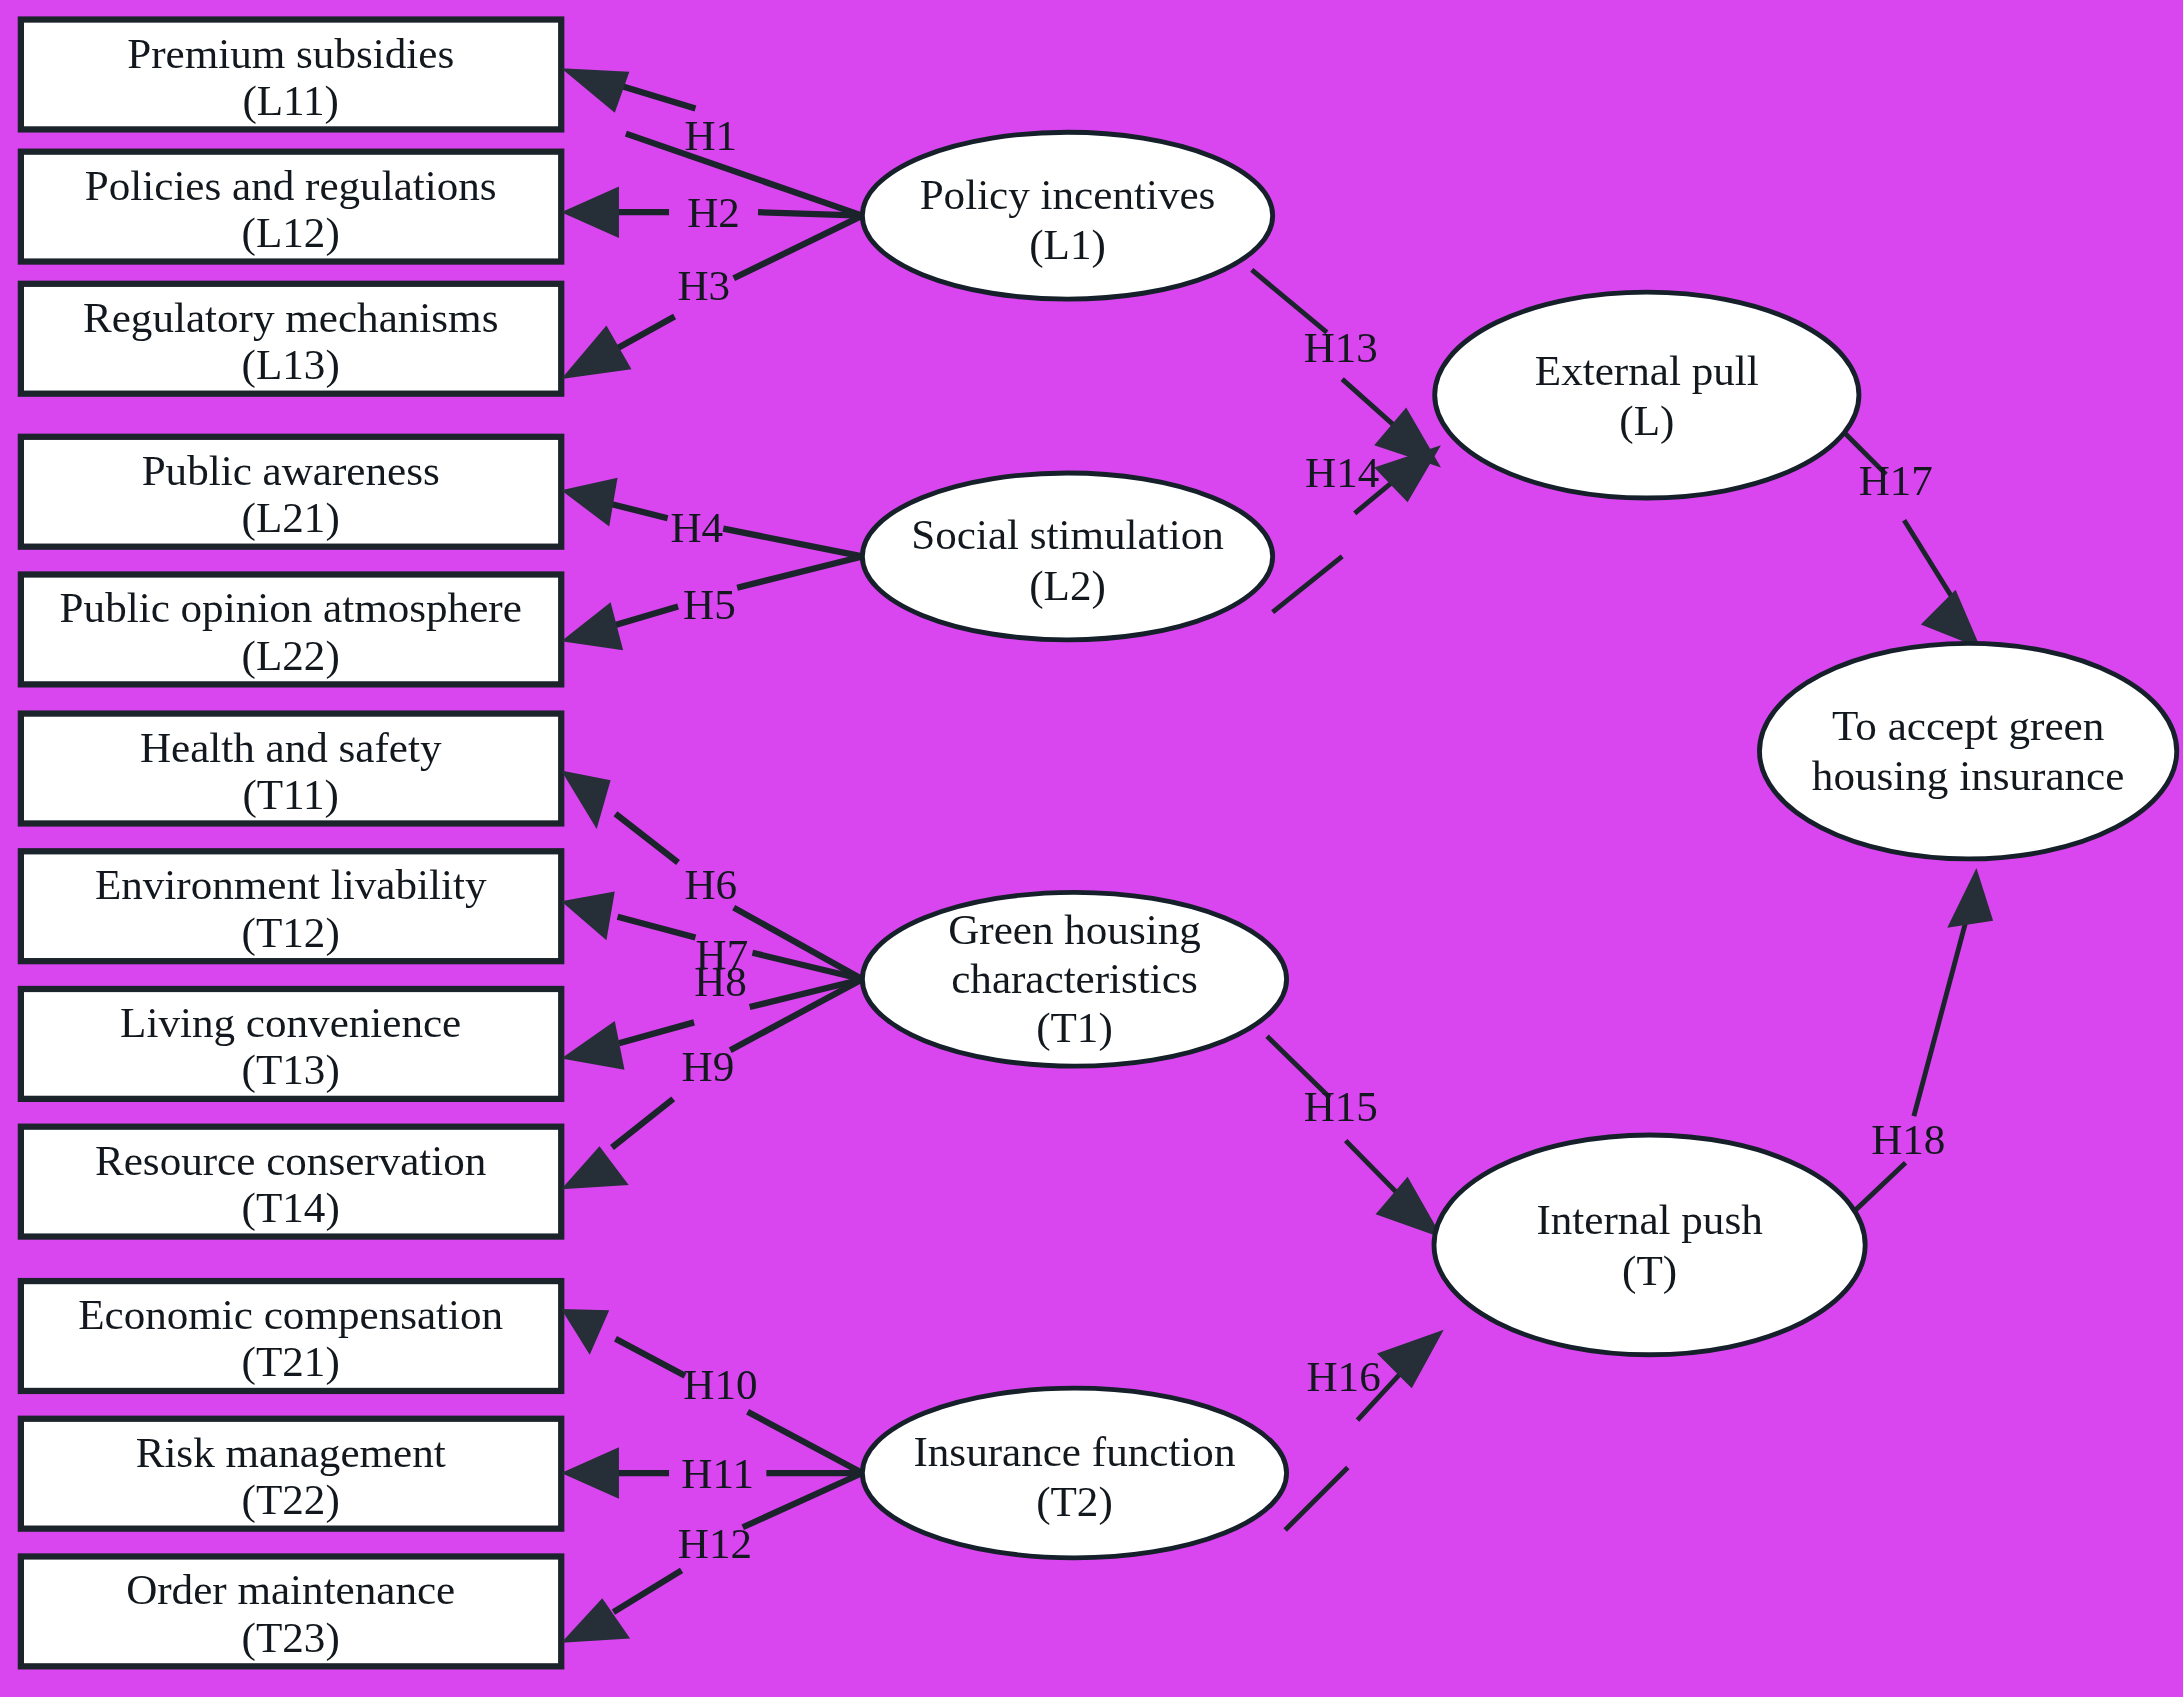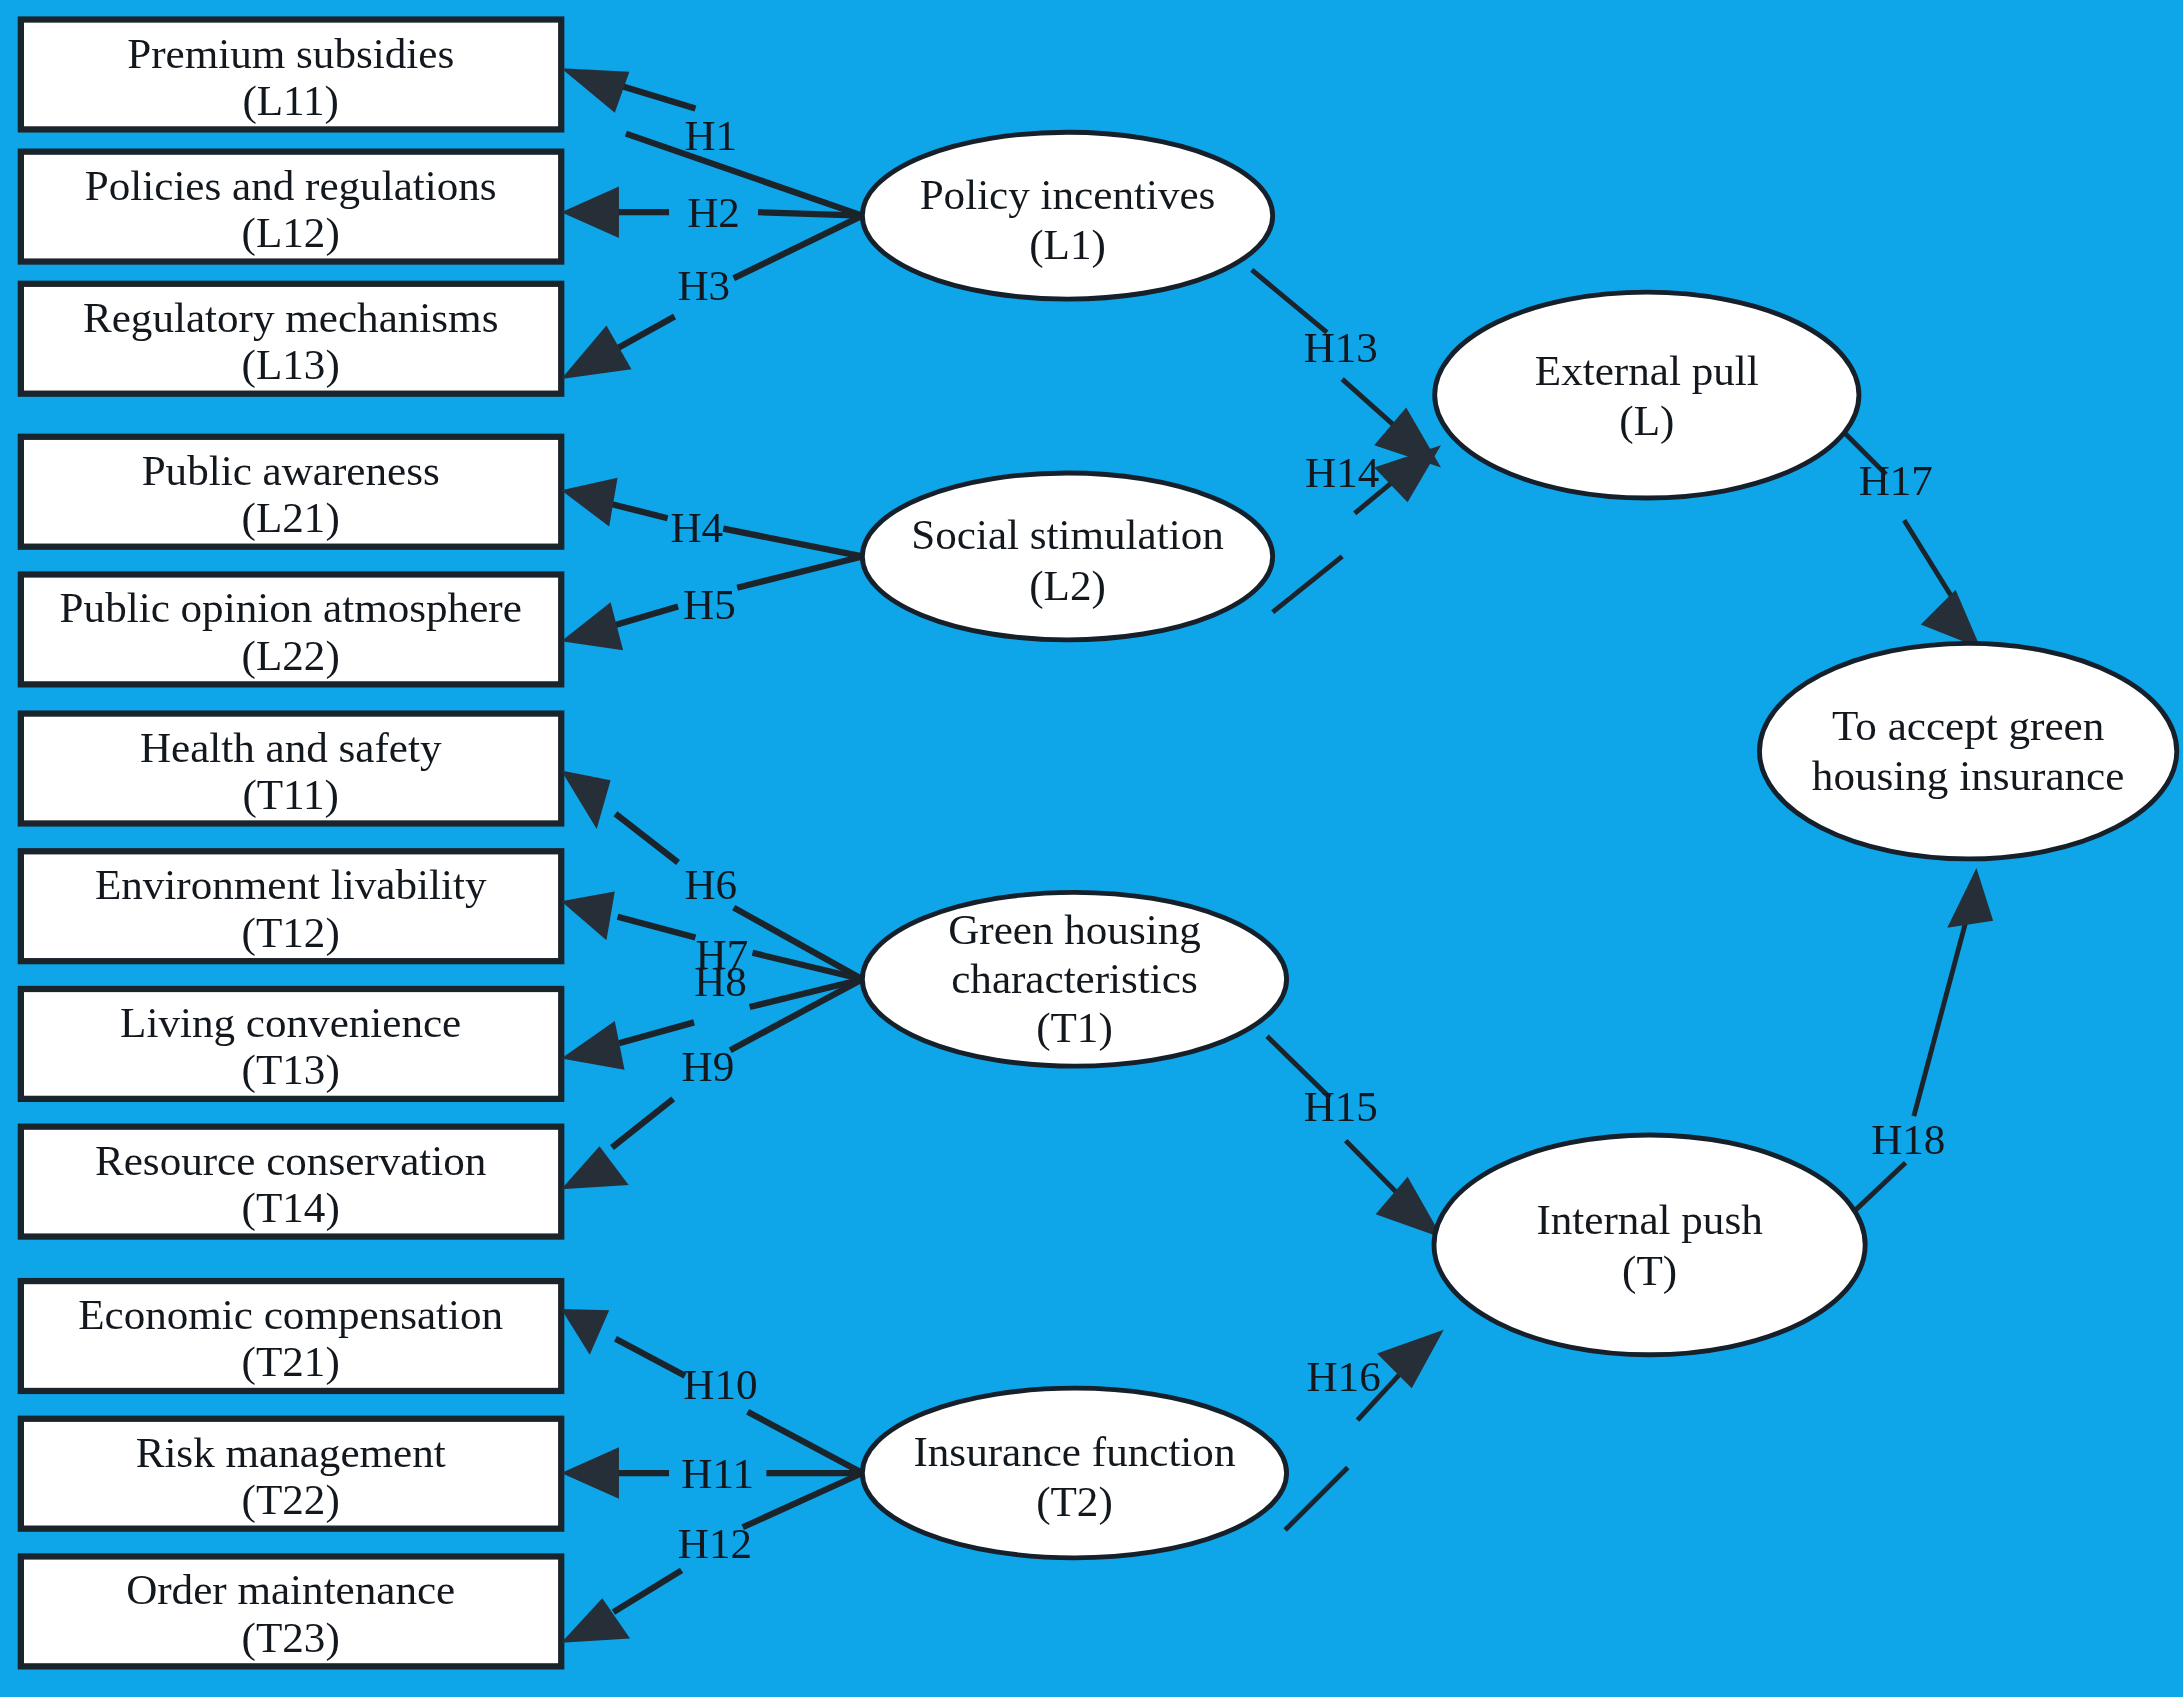--- a/index.html
+++ b/index.html
@@ -4,21 +4,21 @@
 <style>
   html, body {
     margin: 0;
     padding: 0;
     background: #ffffff;
   }
   #diagram-root {
     position: relative;
     width: 2183px;
     height: 1697px;
-    background: #0ea5e9;
+    background: #d946ef;
     font-family: "Liberation Serif", "DejaVu Serif", serif;
   }
   svg.sem-canvas {
     display: block;
     width: 2183px;
     height: 1697px;
   }
   .obs-box {
     fill: #ffffff;
     stroke: #1b232b;

